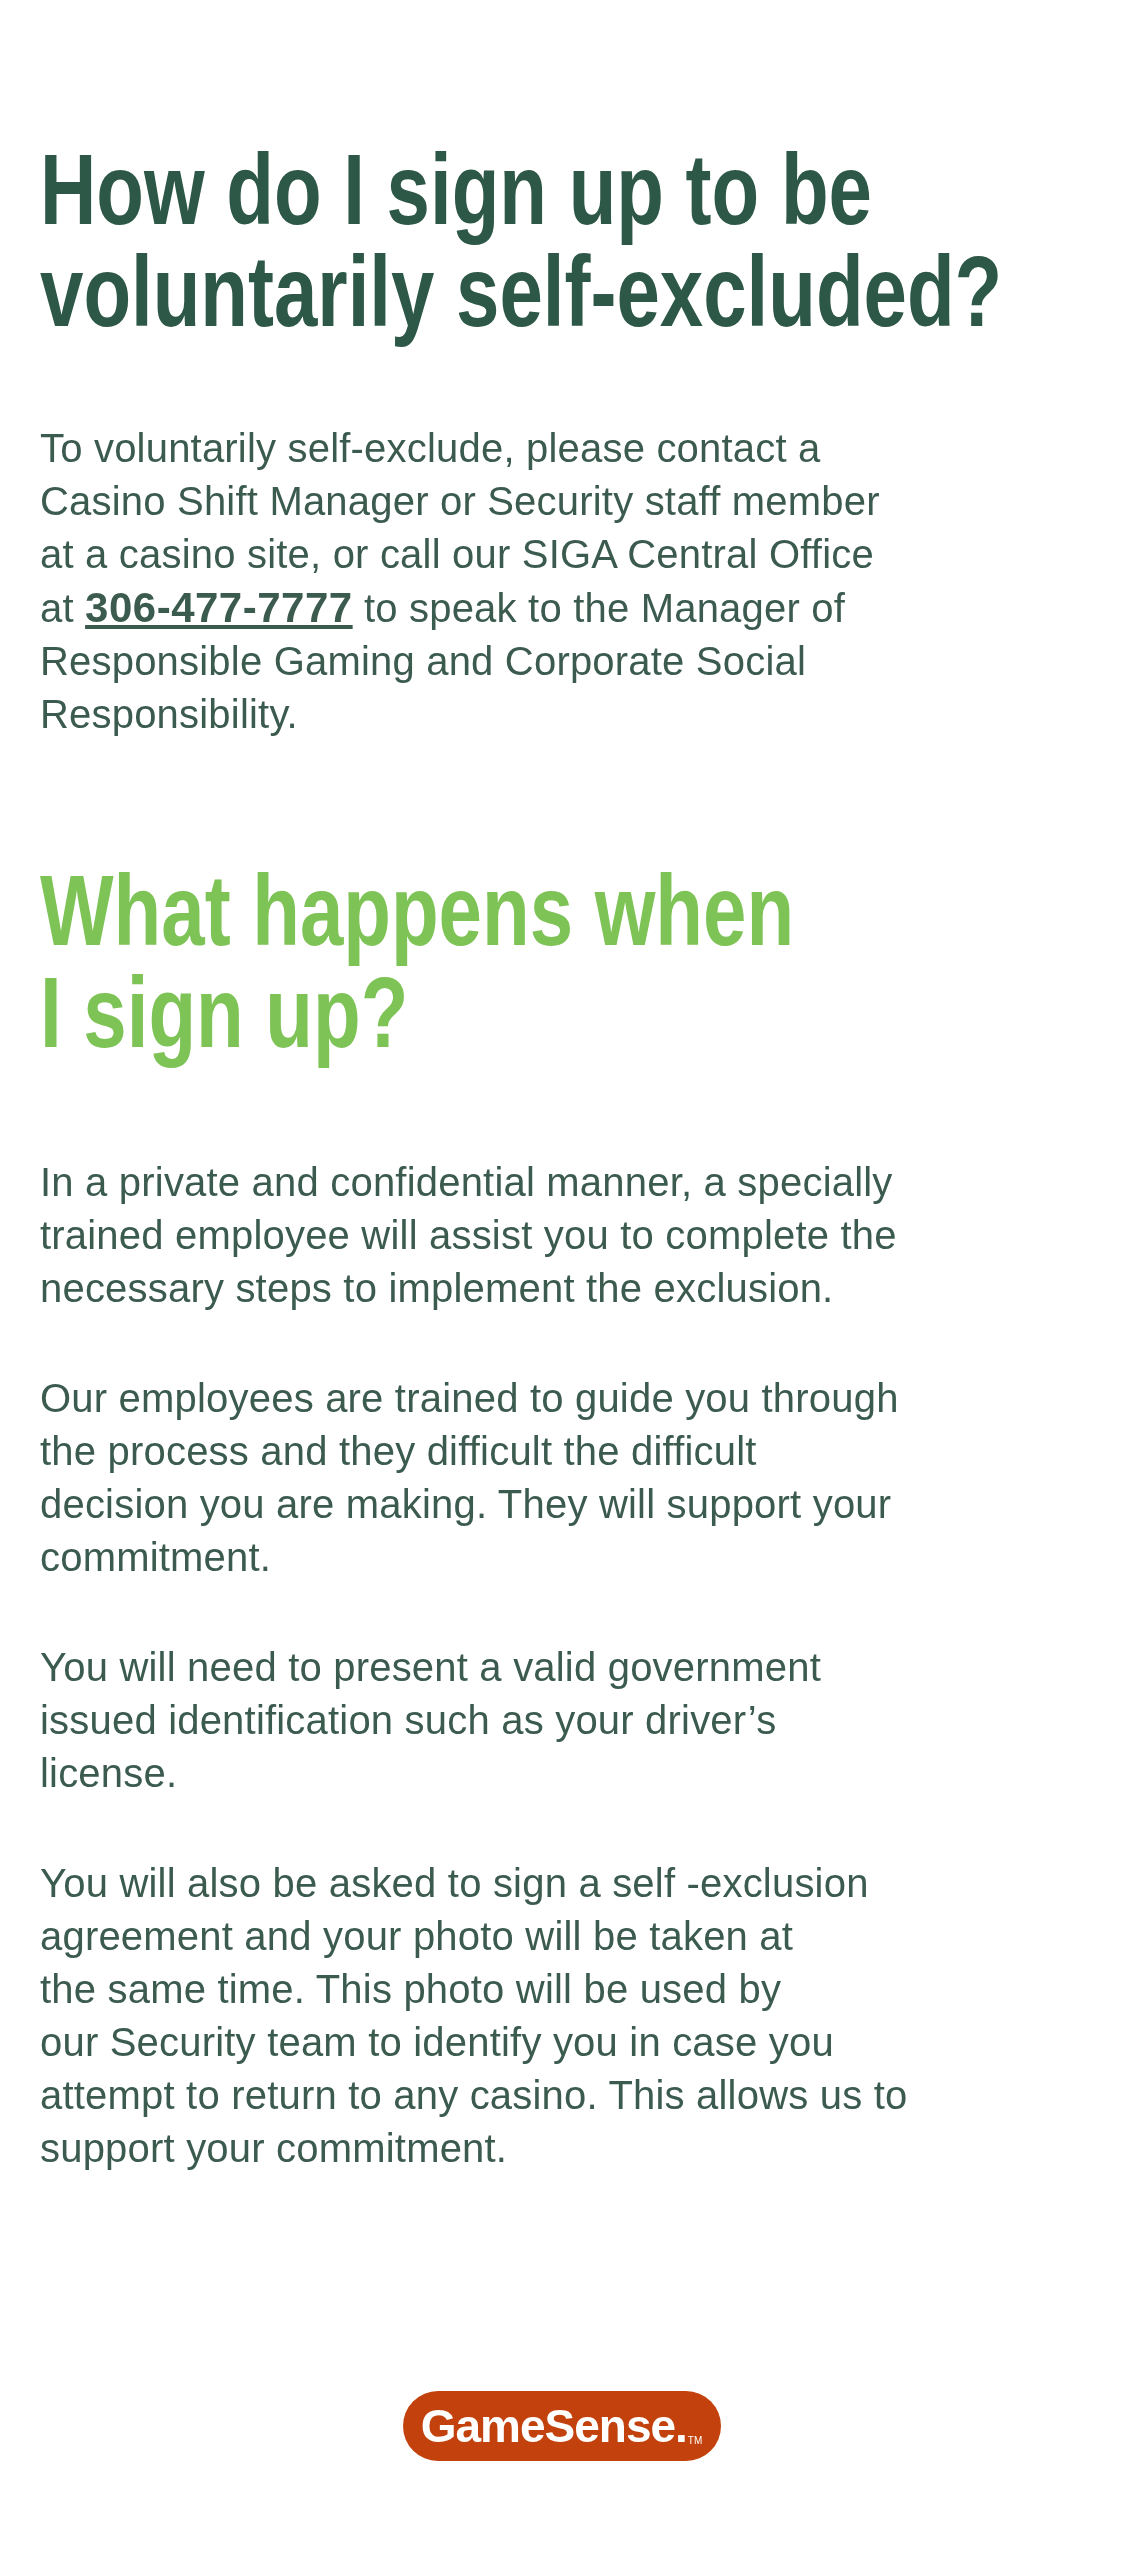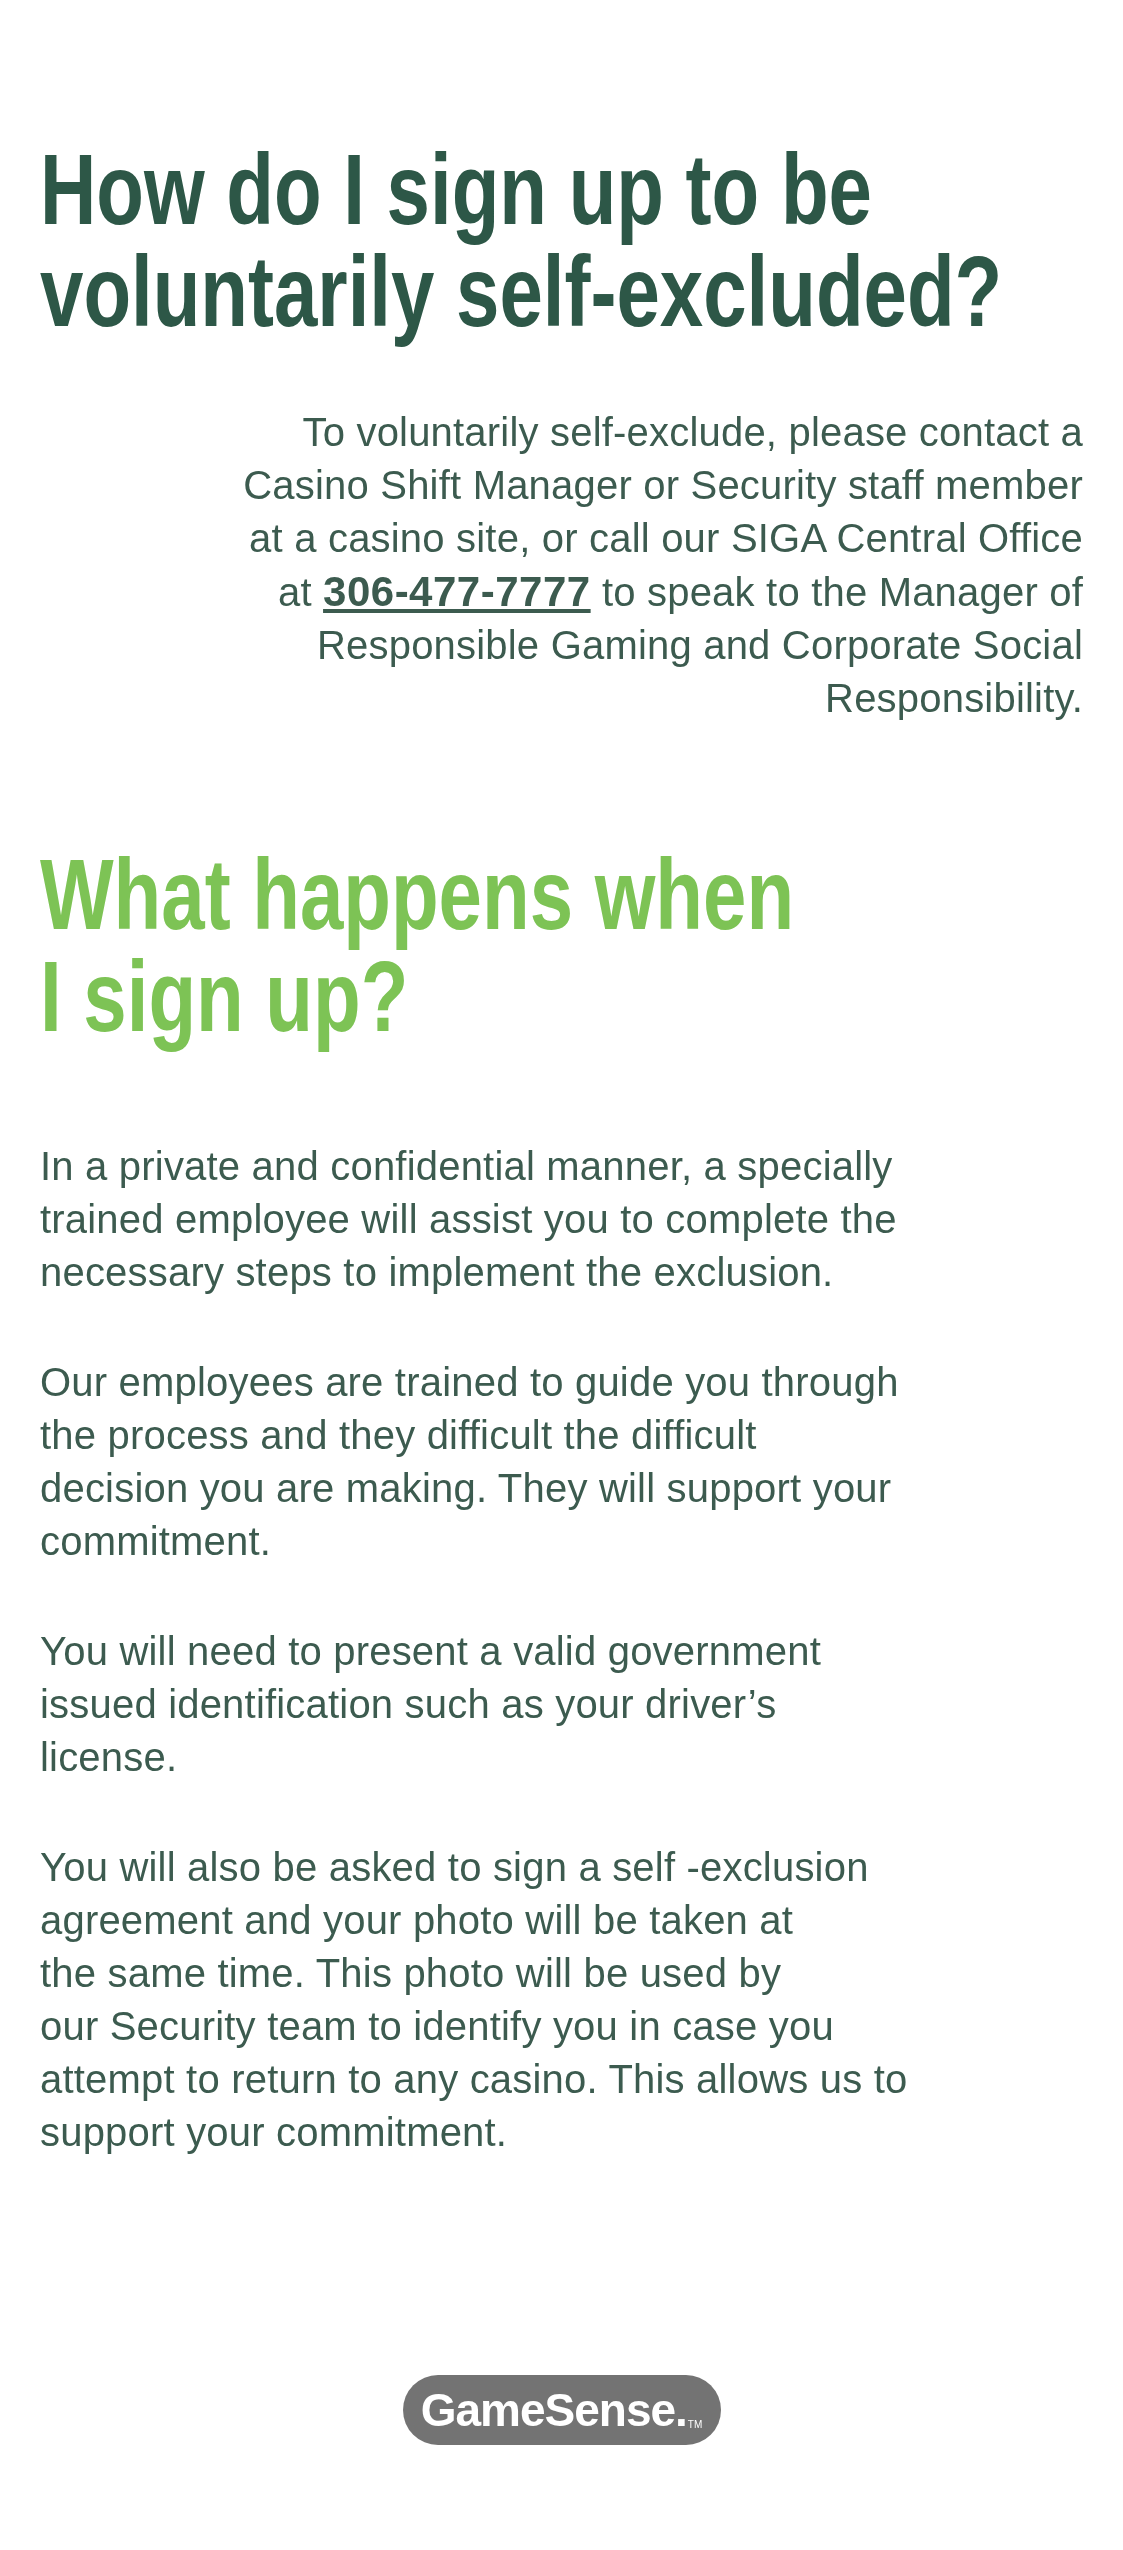--- a/index.html
+++ b/index.html
@@ -41,39 +41,39 @@
   .h1-block { margin-top: 138px; }
   .h2-block { margin-top: 118px; }
 
   .para {
     color: #3c5b4f;
     font-size: 40px;
     line-height: 53px;
     letter-spacing: 0.2px;
     white-space: pre-line;
   }
-  .para-intro { margin-top: 64px; text-align: right; }
+  .para-intro { margin-top: 80px; }
   .para-after-h2 { margin-top: 93px; }
   .para-gap { margin-top: 57px; }
 
   .phone {
     font-weight: 700;
     font-size: 42px;
     letter-spacing: 0.5px;
     white-space: nowrap;
     text-decoration: underline;
   }
 
   .footer {
     margin-top: 216px;
     display: flex;
     justify-content: center;
   }
   .logo-pill {
-    background: #737373;
+    background: #c2410c;
     width: 318px;
     height: 70px;
     border-radius: 35px;
     display: flex;
     align-items: center;
     justify-content: center;
     text-align: right;
   }
   .logo-text {
     color: #ffffff;

